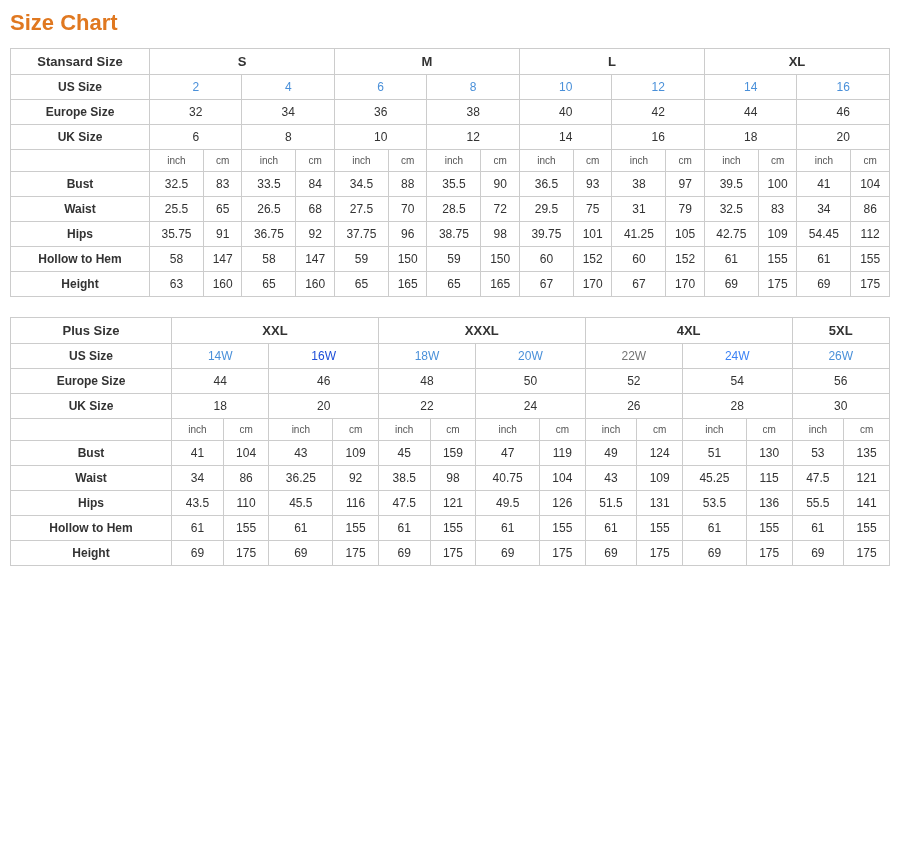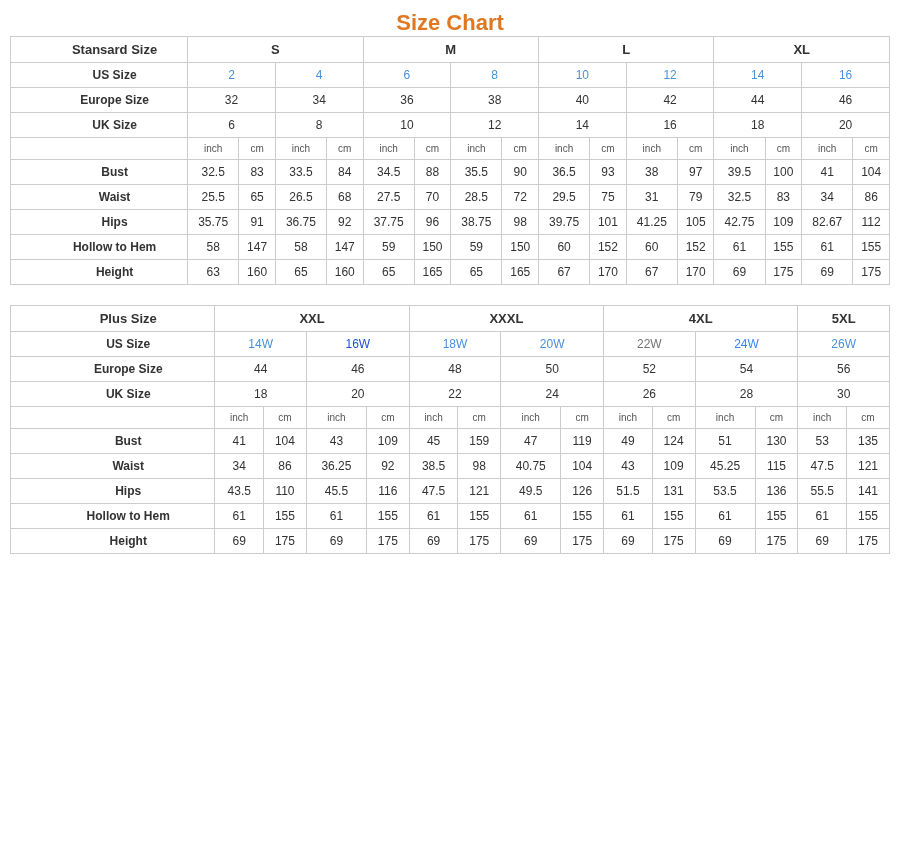--- a/index.html
+++ b/index.html
@@ -3,45 +3,43 @@
   <meta charset="utf-8">
   <style>
     * { box-sizing: border-box; margin: 0; padding: 0; }
     body {
       font-family: Arial, sans-serif;
       background: #fff;
       padding: 10px;
       width: 900px;
     }
     .page-title {
-      text-align: center;
       font-size: 22px;
       font-weight: bold;
       color: #e07820;
-      margin-bottom: 0;
+      margin-bottom: 12px;
     }
     .chart-container {
       margin-bottom: 20px;
     }
     table {
       width: 100%;
       border-collapse: collapse;
       font-size: 12px;
     }
     th, td {
       border: 1px solid #ccc;
       text-align: center;
       padding: 5px 2px;
       color: #333;
     }
     .row-header {
       font-weight: bold;
       background: #fff;
       text-align: center;
-      padding-left: 33px;
     }
     .size-group-header {
       font-weight: bold;
       font-size: 13px;
       background: #fff;
     }
     .us-size-val {
       color: #4a90d9;
       font-weight: normal;
     }
@@ -166,21 +164,21 @@
           <td>37.75</td>
           <td>96</td>
           <td>38.75</td>
           <td>98</td>
           <td>39.75</td>
           <td>101</td>
           <td>41.25</td>
           <td>105</td>
           <td>42.75</td>
           <td>109</td>
-          <td>82.67</td>
+          <td>54.45</td>
           <td>112</td>
         </tr>
         <tr>
           <td class="row-header">Hollow to Hem</td>
           <td>58</td>
           <td>147</td>
           <td>58</td>
           <td>147</td>
           <td>59</td>
           <td>150</td>

